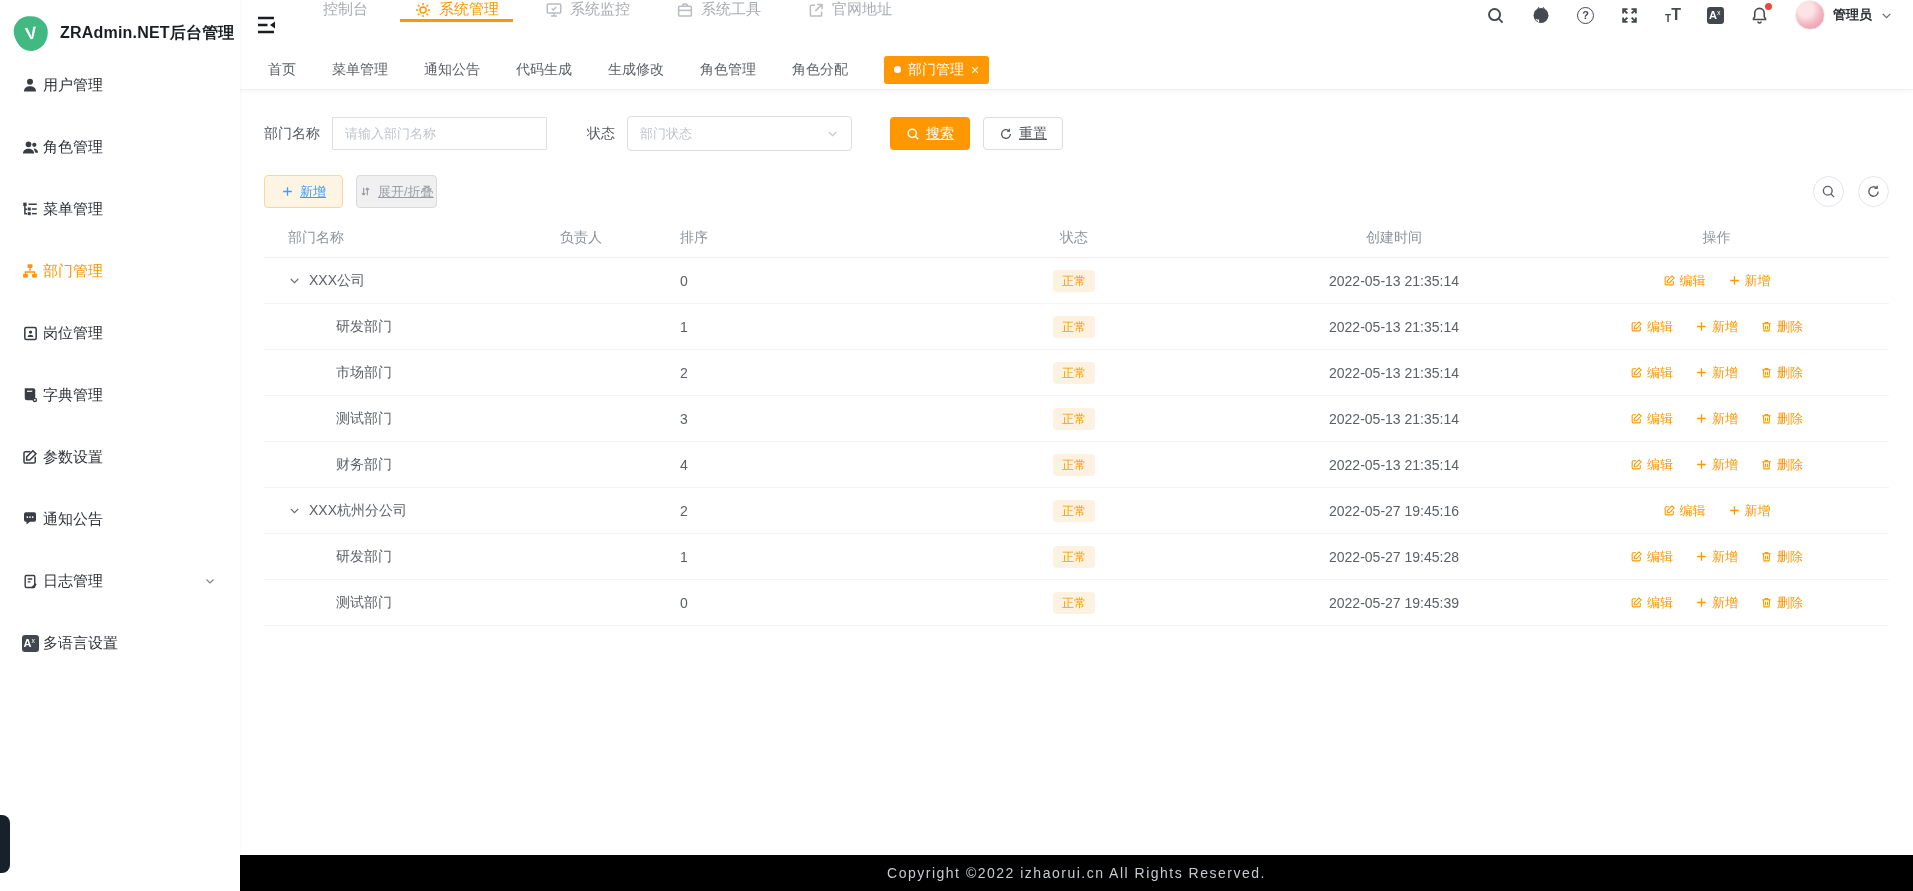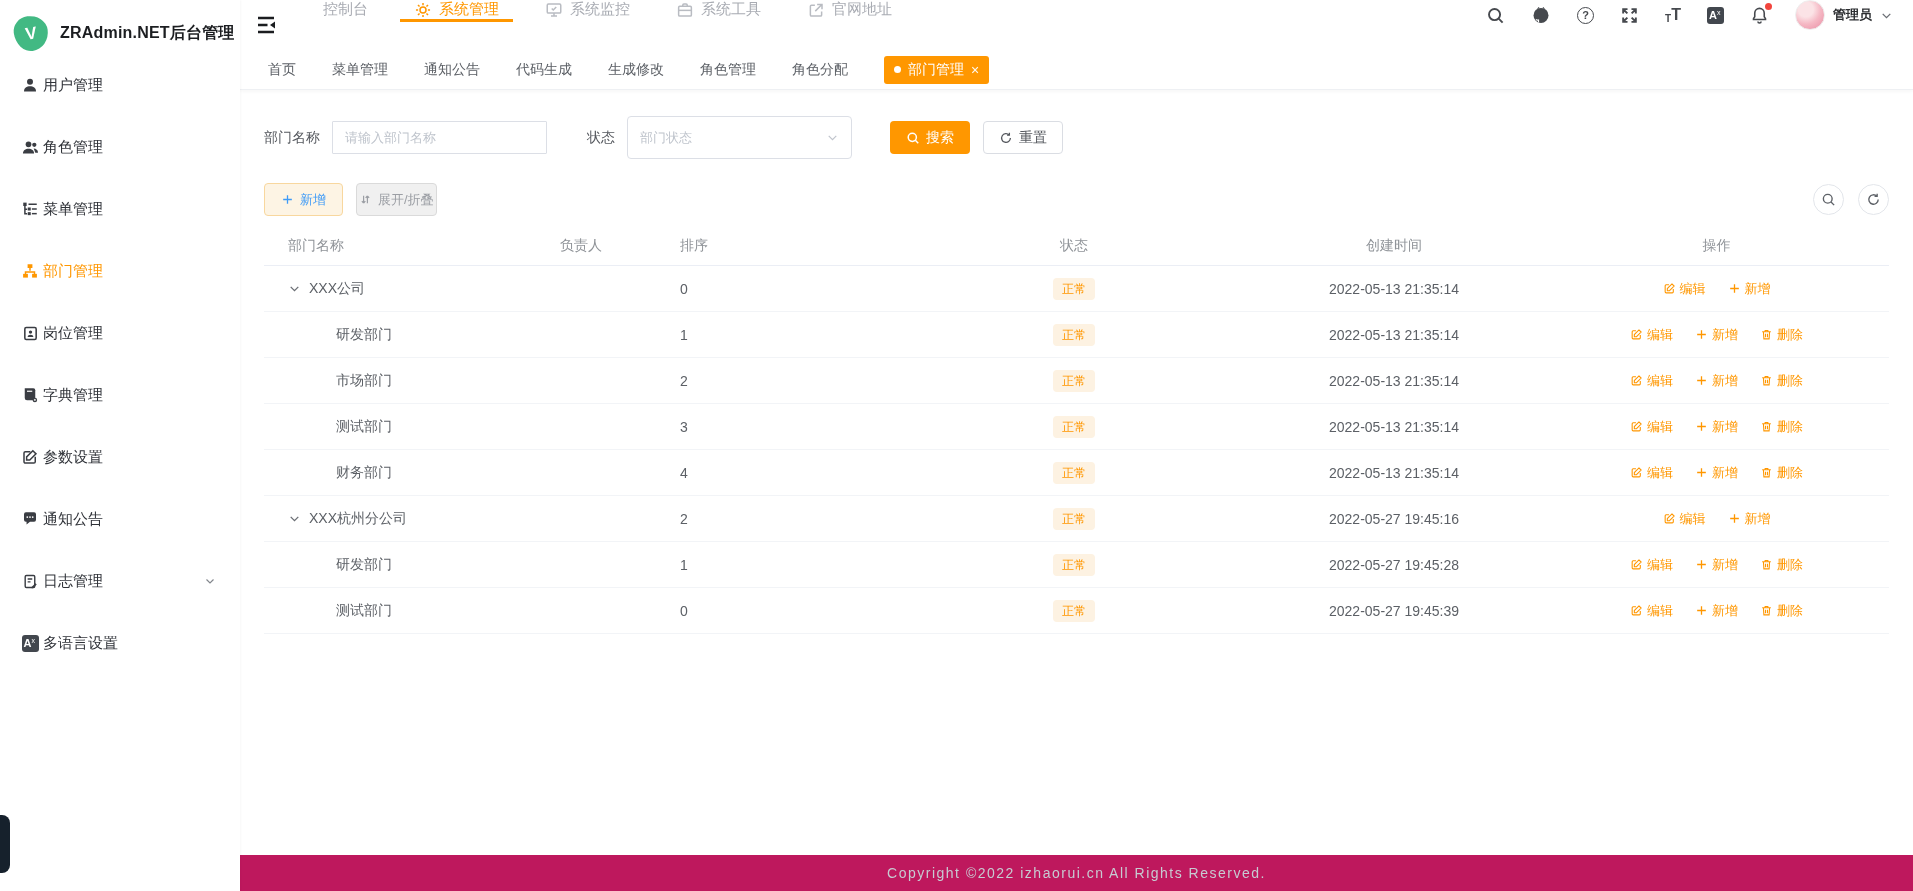--- a/index.html
+++ b/index.html
@@ -57,23 +57,23 @@
   .tab-dot { width:7px; height:7px; border-radius:50%; background:#fff; }
   .tab-close { font-size:14px; line-height:1; opacity:.95; cursor:pointer; }
 
   
   .content { padding:0 24px; position:relative; }
   .filter-row { margin-top:26px; display:flex; align-items:center; }
   .f-label { font-size:14px; color:#55585e; margin-right:12px; }
   .t-input { width:215px; height:33px; border:1px solid #dcdfe6; border-radius:1px; padding:0 12px; font-size:13px; color:#303133; outline:none; font-family:inherit; }
   .t-input::placeholder { color:#bfc4cc; }
   .f-gap1 { width:40px; } .f-gap2 { width:38px; }
-  .t-select { width:225px; height:43px; border:1px solid #dcdfe6; border-radius:4px; padding:0 12px; font-size:13px; color:#bfc4cc; display:flex; align-items:center; justify-content:space-between; cursor:pointer; background:#fff;gap:40px; }
+  .t-select { width:225px; height:35px; border:1px solid #dcdfe6; border-radius:4px; padding:0 12px; font-size:13px; color:#bfc4cc; display:flex; align-items:center; justify-content:space-between; cursor:pointer; background:#fff;gap:40px; }
   .t-select .caret { color:#c0c4cc; }
-  .btn { height:33px; border-radius:4px; display:inline-flex; align-items:center; gap:6px; font-size:14px; padding:0 15px; cursor:pointer; border:1px solid transparent; font-family:inherit; }
+  .btn { height:33px; border-radius:4px; display:inline-flex; align-items:center; gap:6px; font-size:14px; padding:0 15px; cursor:pointer; border:1px solid transparent; font-family:inherit;text-decoration:underline; }
   .btn-search { background:#ff9700; color:#fff; }
   .btn-reset { background:#fff; border-color:#dadde3; color:#55585e; margin-left:13px; }
 
   .toolbar-row { margin-top:24px; display:flex; align-items:center; }
   .btn-add { background:#fdf4e4; border-color:#f8d79e; color:#3f9bf7; font-size:13px; padding:0 16px; }
   .btn-expand { background:#f0f0f0; border-color:#dadada; color:#9b9ea4; font-size:13px; margin-left:13px; padding:0 2px; }
   .circle-btns { margin-left:auto; display:flex; gap:14px; }
   .circle-btn { width:31px; height:31px; border-radius:50%; border:1px solid #e3e6eb; background:#fff; color:#5d6167; display:flex; align-items:center; justify-content:center; cursor:pointer; }
 
   
@@ -84,21 +84,21 @@
   .c-name { padding-left:24px; display:flex; align-items:center; gap:8px; }
   .row-child .c-name { padding-left:72px; }
   .c-left { padding-left:16px; }
   .c-center { display:flex; justify-content:center; align-items:center; }
   .row-caret { color:#6a6e74; cursor:pointer; display:flex; }
   .badge { background:#fdf2e2; color:#ff9700; font-size:12px; padding:5px 9px; border-radius:4px; line-height:1; }
   .acts { display:flex; gap:22px; }
   .act { color:#ff9700; font-size:13px; display:inline-flex; align-items:center; gap:4px; cursor:pointer; }
 
   
-  .footer { position:absolute; left:0; right:0; bottom:0; height:36px; background:#be185d; display:flex; align-items:center; justify-content:center; color:#c7cbd2; font-size:14px; letter-spacing:1.5px; }
+  .footer { position:absolute; left:0; right:0; bottom:0; height:36px; background:#000000; display:flex; align-items:center; justify-content:center; color:#c7cbd2; font-size:14px; letter-spacing:1.5px; }
 </style>
 </head>
 <body>
 
 <aside class="sidebar">
   <div class="logo-row">
     <div class="logo-blob">
         <span>V</span>
       </div>
     <div class="logo-title">ZRAdmin.NET后台管理</div>

